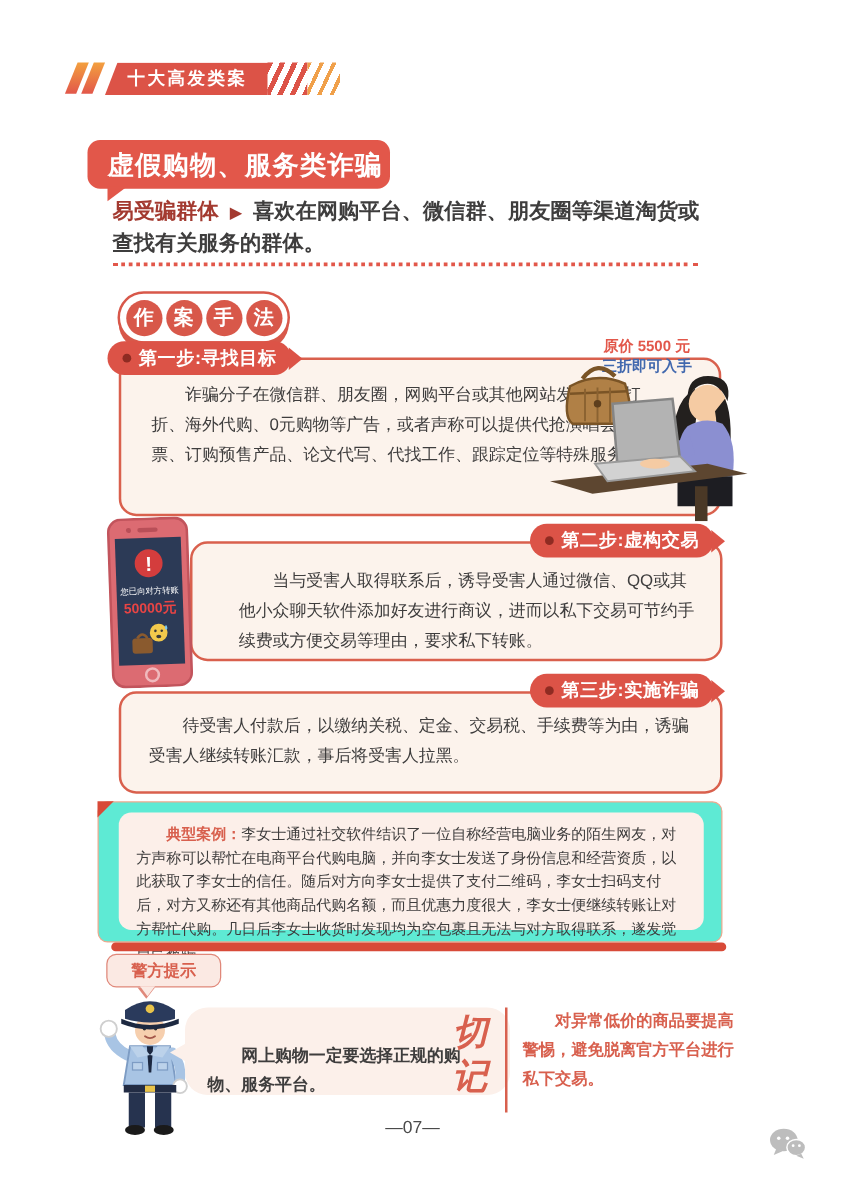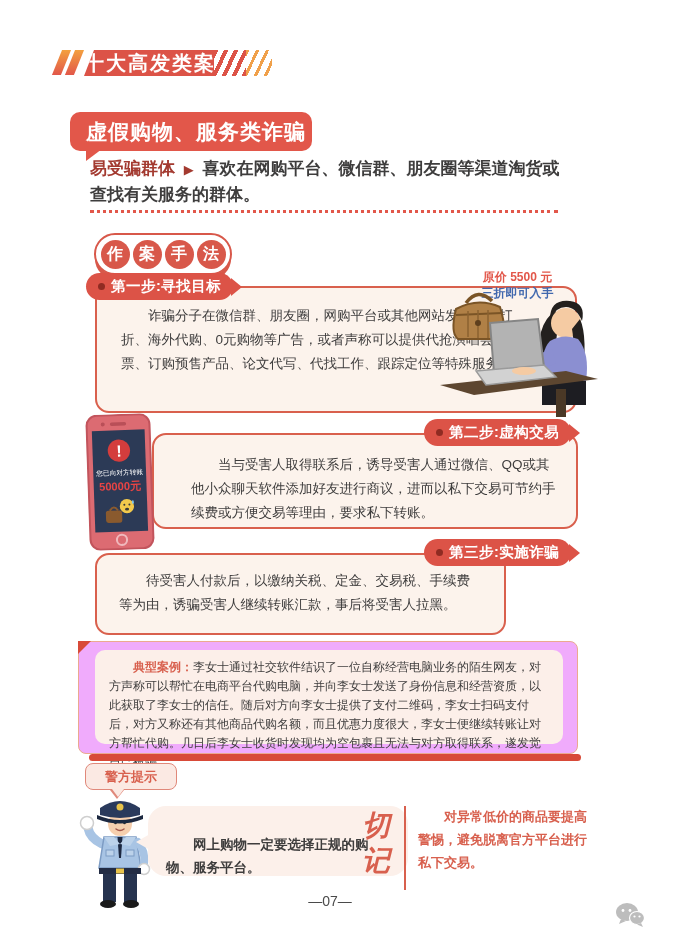--- a/index.html
+++ b/index.html
@@ -9,21 +9,21 @@
     font-family:"Liberation Sans","DejaVu Sans",sans-serif;
     color:#3e3d3d;
   }
 
   
   .slash{position:absolute;top:50px;width:9px;height:25px;transform:skewX(-22deg);
          background:linear-gradient(180deg,#f3a03f,#e2574a);}
   .banner{position:absolute;left:84px;top:50px;width:132px;height:26px;background:#dc5347;
           clip-path:polygon(10px 0,100% 0,calc(100% - 2px) 100%,0 100%);
           display:flex;align-items:center;justify-content:center;}
-  .banner span{color:#fff;font-weight:bold;font-size:20px;letter-spacing:2px;}
+  .banner span{color:#fff;font-weight:bold;font-size:14px;letter-spacing:2px;}
   .stripes1{position:absolute;left:214px;top:50px;width:32px;height:26px;
             background:repeating-linear-gradient(115deg,#dc5347 0 4px,#ffffff 4px 9px);}
   .stripes2{position:absolute;left:246px;top:50px;width:26px;height:26px;
             background:repeating-linear-gradient(115deg,#f0a04a 0 3px,#ffffff 3px 9px);}
 
   
   .title-bubble{position:absolute;left:70px;top:112px;width:242px;height:39px;background:#e2574a;
                 border-radius:10px;display:flex;align-items:center;padding-left:16px;box-sizing:border-box;}
   .title-bubble span{color:#fff;font-size:21px;font-weight:bold;letter-spacing:1px;}
   .title-bubble::after{content:"";position:absolute;left:16px;bottom:-10px;width:0;height:0;
@@ -40,21 +40,21 @@
   .method-badge{position:absolute;left:94px;top:233px;width:134px;height:38px;background:#fff;
                 border:2px solid #d8584a;border-radius:22px;box-shadow:0 5px 0 -1px #d8584a;
                 display:flex;align-items:center;justify-content:center;gap:3px;}
   .method-badge .ch{width:29px;height:29px;border-radius:50%;background:#d8584a;color:#fff;
                 font-size:16px;font-weight:bold;display:flex;align-items:center;justify-content:center;}
 
   
   .step-box{position:absolute;background:#fcf3ec;border:2px solid #d9604d;border-radius:14px;box-sizing:border-box;}
   .box1{left:95px;top:286px;width:482px;height:127px;}
   .box2{left:152px;top:433px;width:426px;height:96px;padding-left:19px;}
-  .box3{left:95px;top:553px;width:411px;height:82px;}
+  .box3{left:95px;top:553px;width:483px;height:82px;}
   .ribbon{position:absolute;height:27px;background:#dc5347;border-radius:14px;color:#fff;
           display:inline-flex;align-items:center;padding:0 12px;font-size:14.5px;font-weight:bold;letter-spacing:.5px;}
   .ribbon::after{content:"";position:absolute;right:-9px;top:50%;transform:translateY(-50%);
           border-left:11px solid #dc5347;border-top:9px solid transparent;border-bottom:9px solid transparent;}
   .ribbon .dot{width:7px;height:7px;border-radius:50%;background:#8f2b22;margin-right:6px;flex:0 0 auto;}
   .r1{left:86px;top:273px;}
   .r2{left:424px;top:419px;}
   .r3{left:424px;top:539px;}
   .step-text{font-size:13.5px;line-height:1.78;color:#3e3d3d;text-indent:2em;margin:0;}
   .box1 .step-text{padding:16px 60px 8px 24px;}
@@ -62,21 +62,21 @@
   .box3 .step-text{padding:14px 22px 8px 22px;}
 
   .price{position:absolute;left:455px;top:269px;width:125px;text-align:center;font-size:12px;font-weight:bold;line-height:1.35;}
   .price .orig{color:#e2574a;}
   .price .disc{color:#4168ae;}
 
   .girl-illu{position:absolute;left:438px;top:289px;width:178px;height:128px;}
   .phone-illu{position:absolute;left:87px;top:414px;width:66px;height:136px;transform:rotate(-2deg);}
 
   
-  .case-box{position:absolute;left:78px;top:641px;width:500px;height:113px;background:#f0abfc;
+  .case-box{position:absolute;left:78px;top:641px;width:500px;height:113px;background:#5eead4;
             border:1.5px solid #eba98f;border-radius:8px;box-sizing:border-box;}
   .case-box::before{content:"";position:absolute;left:-1px;top:-1px;
             border-top:13px solid #d84a38;border-right:13px solid transparent;}
   .case-box::after{content:"";position:absolute;left:10px;right:-4px;bottom:-8px;height:7px;
             background:#d84a38;border-radius:4px;}
   .case-inner{position:absolute;left:16px;right:14px;top:8px;bottom:9px;background:#fcefe9;border-radius:10px;
             padding:8px 14px;box-sizing:border-box;font-size:12px;line-height:19px;color:#3e3d3d;text-indent:2em;}
   .case-inner .case-label{color:#d8604e;font-weight:bold;}
 
   

